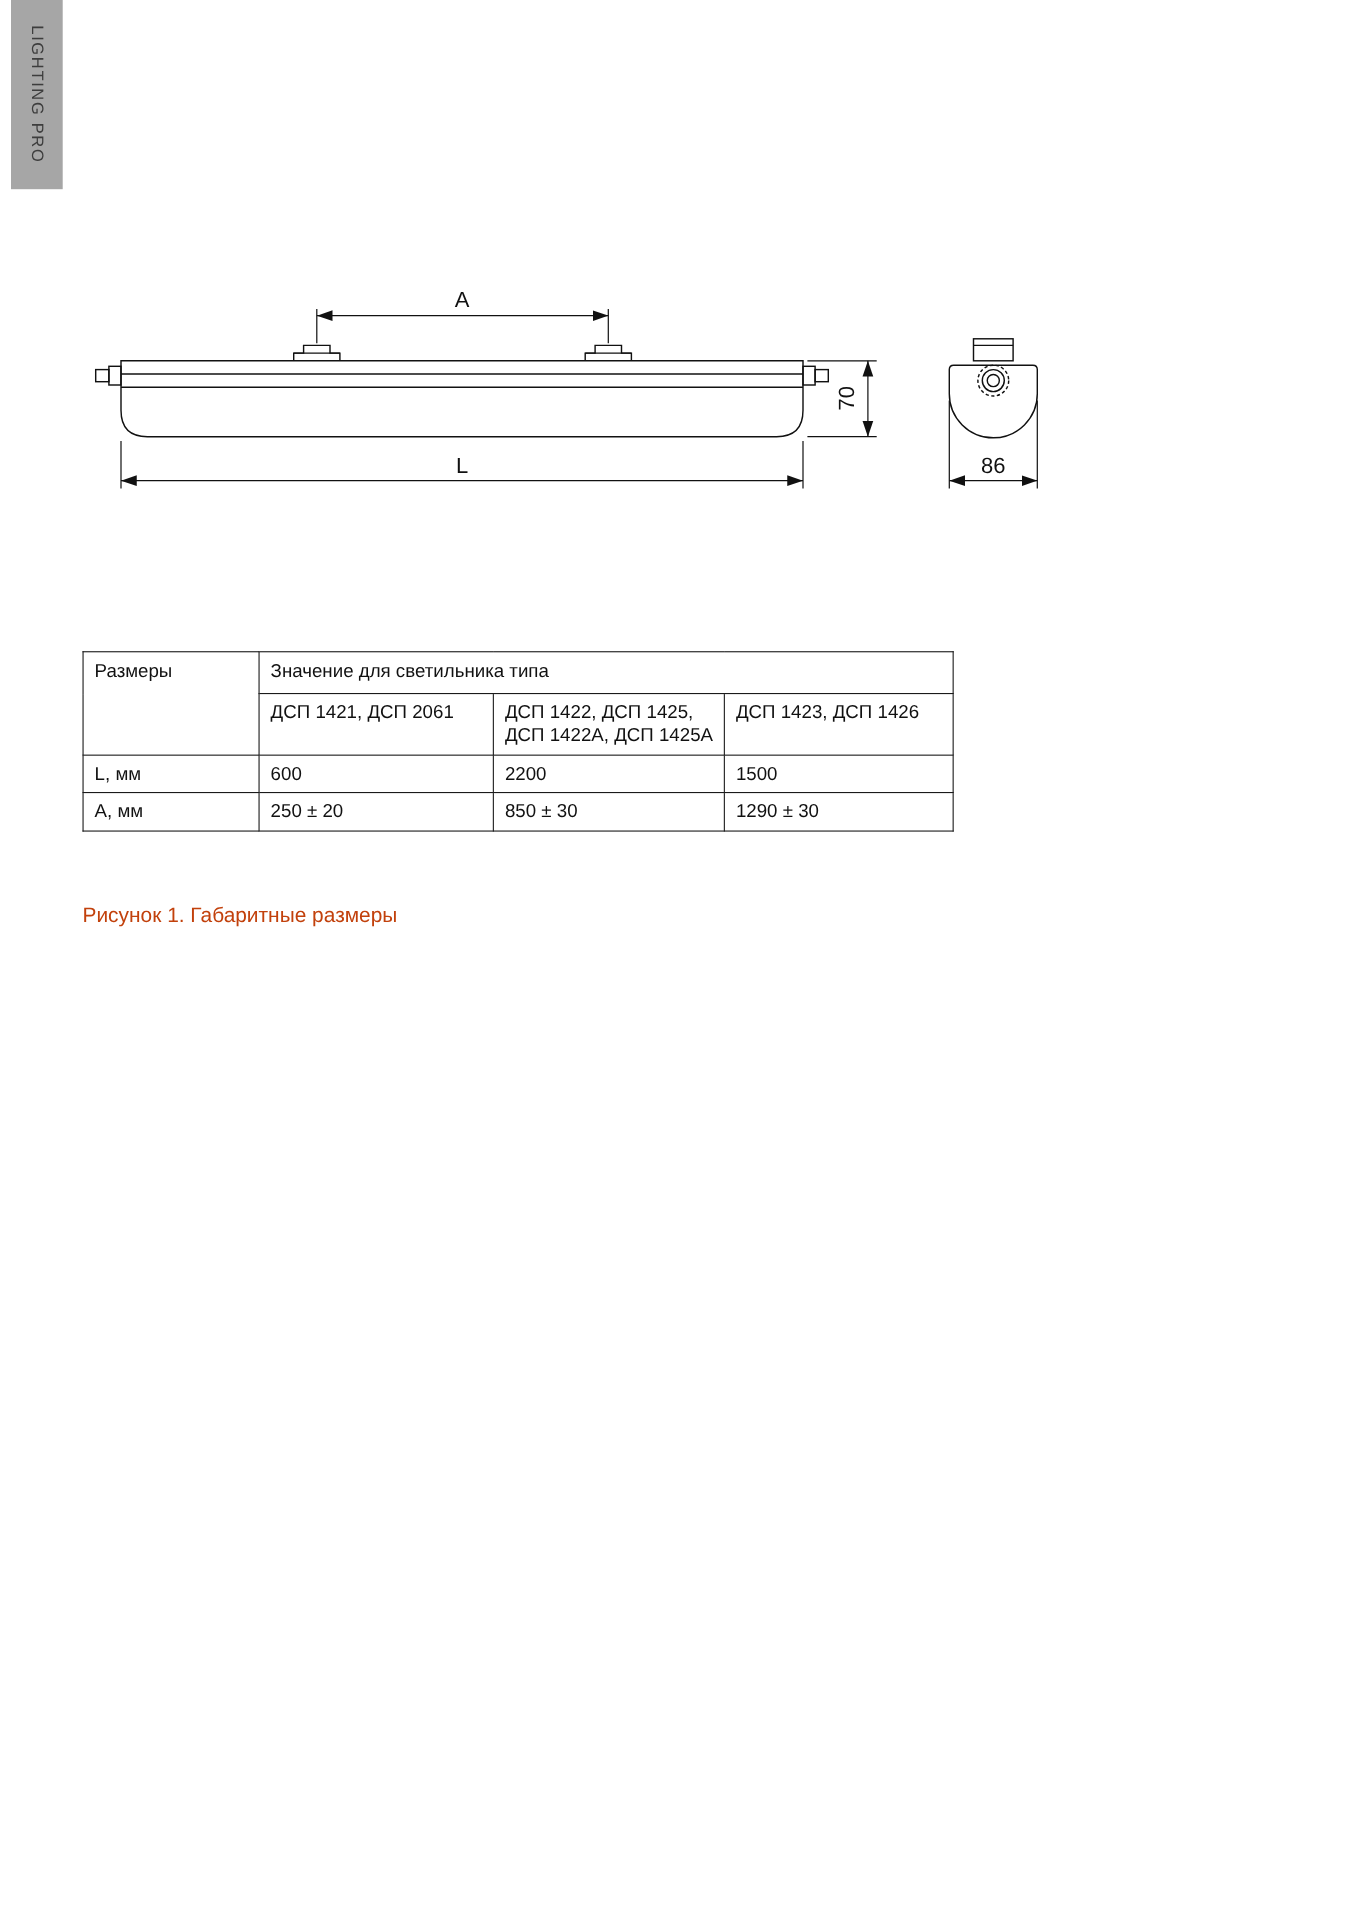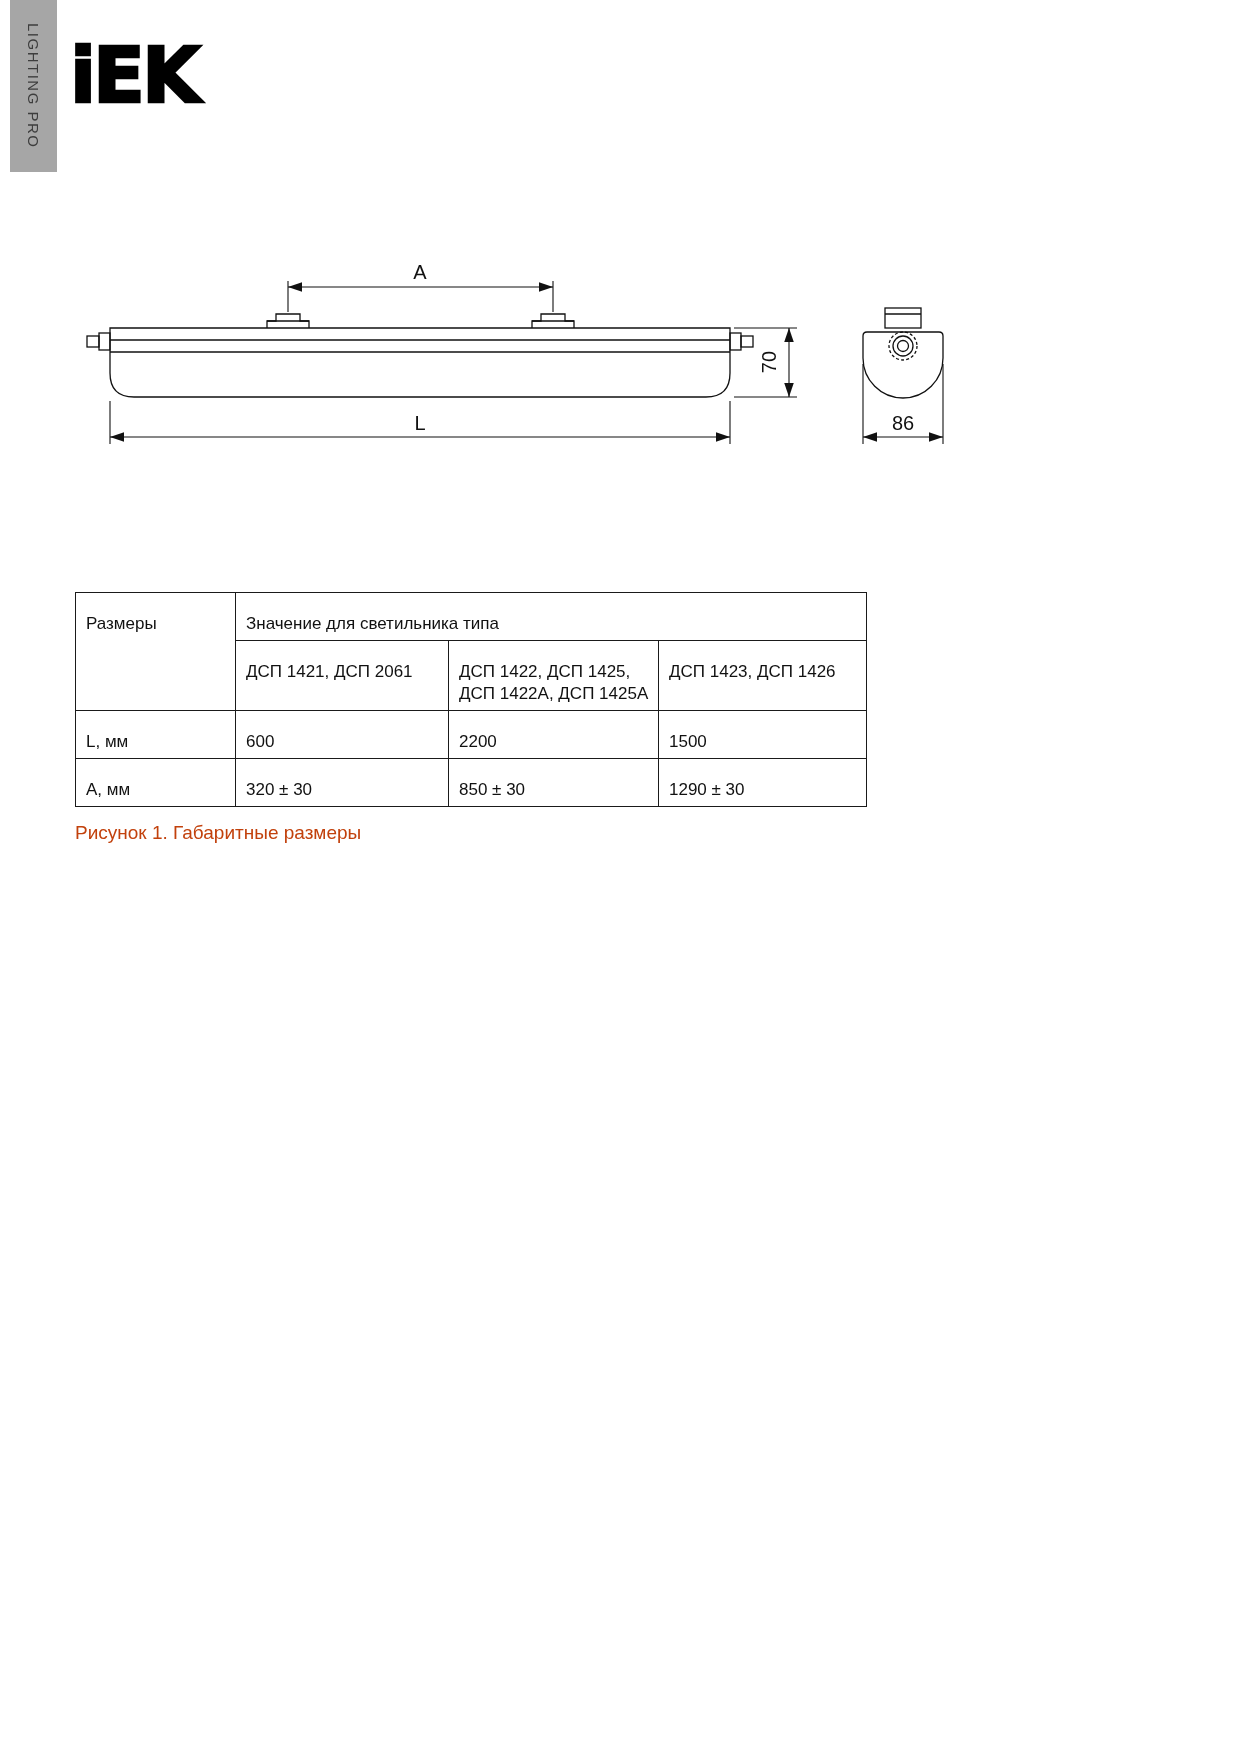--- a/index.html
+++ b/index.html
@@ -44,42 +44,41 @@
 
   
   .dim-table {
     position:absolute; left:75px; top:592px;
     border-collapse:collapse; table-layout:fixed; width:791px;
   }
   .dim-table th, .dim-table td {
     border:1px solid #1a1a1a;
     font-weight:normal; font-size:17px; line-height:1.25;
     text-align:left; vertical-align:top;
-    padding:20px 8px 6px 10px;
+    padding:6px 8px 6px 10px;
     white-space:pre-line;
   }
   .dim-table tr.hrow1 th { height:38px; }
   .dim-table tr.hrow2 th { height:56px; }
   .dim-table td { height:34px; }
 
   .caption {
     position:absolute; left:75px; top:822px;
     font-size:19px; color:#c2410c;
   }
 </style>
 </head>
 <body>
 
 <div class="page">
 
   <div class="side-tab">
     <span>LIGHTING PRO</span>
   </div>
 
-  <div class="logo">iEK</div>
 
   <div class="drawing">
     <svg width="1000" height="235" viewBox="0 0 1000 235">
       <defs>
         <marker id="arr" viewBox="0 0 10 10" refX="10" refY="5" markerWidth="13" markerHeight="13" orient="auto-start-reverse">
           <path d="M0,1.6 L10,5 L0,8.4 Z" fill="#111"></path>
         </marker>
       </defs>
 
       <g stroke="#111" stroke-width="1.3" fill="none">
@@ -163,21 +162,21 @@
         <th>ДСП 1423, ДСП 1426</th>
       </tr>
       <tr>
         <td>L, мм</td>
         <td>600</td>
         <td>2200</td>
         <td>1500</td>
       </tr>
       <tr>
         <td>А, мм</td>
-        <td>320 ± 30</td>
+        <td>250 ± 20</td>
         <td>850 ± 30</td>
         <td>1290 ± 30</td>
       </tr>
     </tbody>
   </table>
 
   <div class="caption">Рисунок 1. Габаритные размеры</div>
 
 </div>
 

